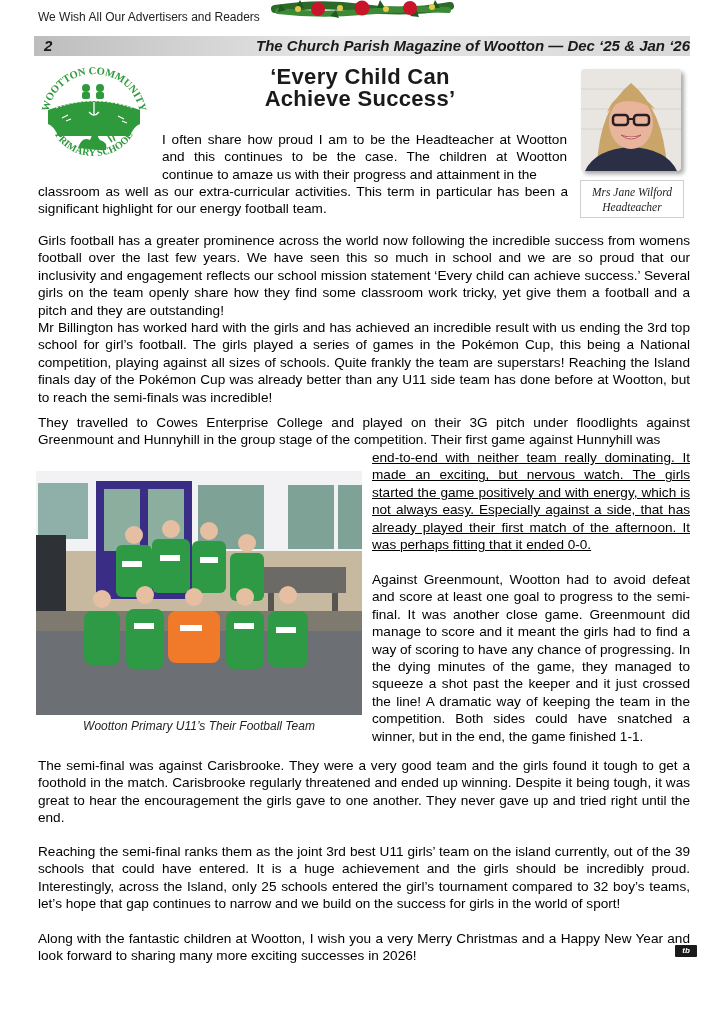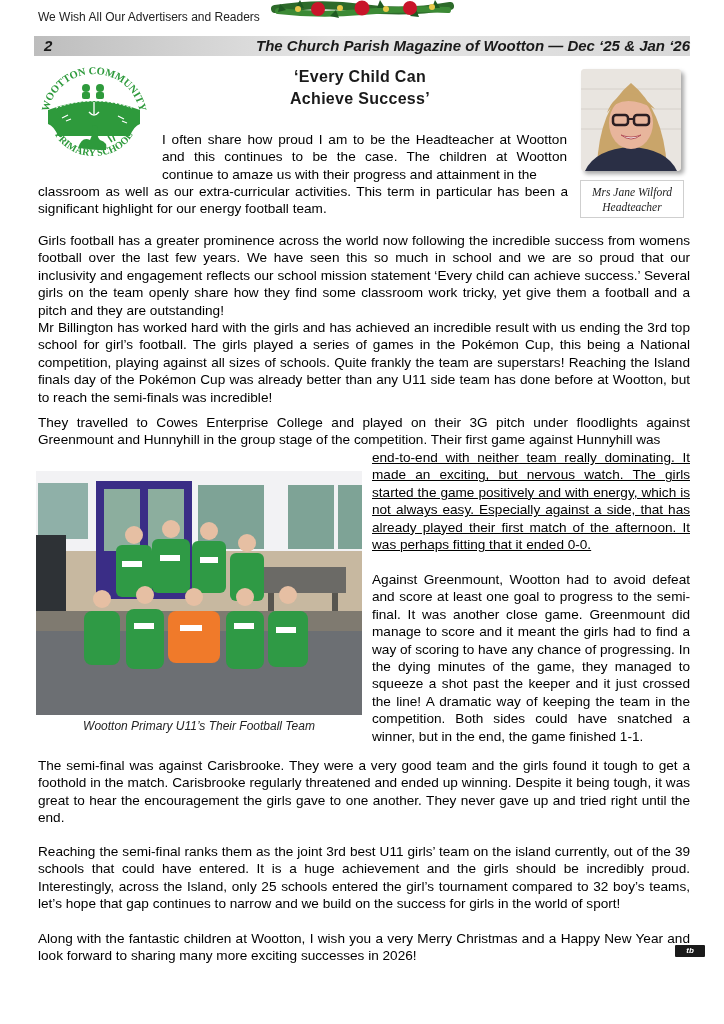--- a/index.html
+++ b/index.html
@@ -7,21 +7,21 @@
   .topline { position: absolute; top: 8px; left: 38px; right: 38px; height: 20px; font-size: 12px; color: #222; }
   .topline .left { position: absolute; left: 0; top: 2px; }
   .topline .right { position: absolute; right: 44px; top: 2px; margin-top: 32px; }
   .garland { position: absolute; left: 270px; top: -6px; width: 185px; height: 30px; }
   .band { position: absolute; top: 36px; left: 34px; width: 656px; height: 20px;
           background: linear-gradient(90deg, #bdbdbd 0%, #e6e6e6 45%, #d9d9d9 100%); }
   .band .pageno { position: absolute; left: 10px; top: 1px; font-weight: bold; font-style: italic; font-size: 15px; color: #1a1a1a; }
   .band .mag { position: absolute; right: 0; top: 1px; font-weight: bold; font-style: italic; font-size: 15px; color: #1a1a1a; }
 
   .logo { position: absolute; left: 38px; top: 66px; width: 112px; height: 100px; }
-  .title { position: absolute; left: 200px; top: 66px; width: 320px; text-align: center; font-weight: bold; font-size: 16px; line-height: 22px; color: #1a1a1a; letter-spacing: 0.3px; }
+  .title { position: absolute; left: 200px; top: 66px; width: 320px; text-align: center; font-weight: bold; font-size: 22px; line-height: 22px; color: #1a1a1a; letter-spacing: 0.3px; }
 
   .photo { position: absolute; left: 581px; top: 69px; width: 100px; height: 102px; border-radius: 4px; overflow: hidden;
            box-shadow: 3px 3px 4px rgba(0,0,0,0.35); background: #eeeae6; }
   .caption-box { position: absolute; left: 580px; top: 180px; width: 102px; height: 32px; border: 1px solid #cfcfcf; text-align: center;
                  font-family: "Liberation Serif", serif; font-style: italic; font-size: 11.5px; line-height: 15px; color: #222; padding-top: 4px; }
 
   p.body { margin: 0; font-size: 13.6px; line-height: 17.4px; text-align: justify; color: #000000; }
   .intro { position: absolute; left: 162px; top: 131px; width: 405px; }
   .intro2 { position: absolute; left: 38px; top: 183px; width: 530px; }
   .para1 { position: absolute; left: 38px; top: 232px; width: 652px; }
@@ -30,21 +30,21 @@
   .para3b { position: absolute; left: 372px; top: 449px; width: 318px; text-decoration: underline; }
   .para4 { position: absolute; left: 372px; top: 571px; width: 318px; }
   .para5 { position: absolute; left: 38px; top: 757px; width: 652px; }
   .para6 { position: absolute; left: 38px; top: 843px; width: 652px; }
   .para7 { position: absolute; left: 38px; top: 930px; width: 652px; }
   p.last { text-align-last: left; }
 
   .team-photo { position: absolute; left: 36px; top: 471px; width: 326px; height: 244px; overflow: hidden; background: #6f7175; }
   .team-caption { position: absolute; left: 36px; top: 719px; width: 326px; text-align: center; font-style: italic; font-size: 12px; color: #222; }
 
-  .end-mark { position: absolute; left: 675px; top: 945px; width: 30px; height: 12px; background: #1a1a1a; color: #fff; font-size: 8px;
+  .end-mark { position: absolute; left: 675px; top: 945px; width: 22px; height: 12px; background: #1a1a1a; color: #fff; font-size: 8px;
               font-weight: bold; font-style: italic; line-height: 12px; text-align: center; border-radius: 1px; }
 </style>
 </head>
 <body>
 
 <div class="topline">
   <span class="left">We Wish All Our Advertisers and Readers</span>
   <span class="right">a Joyous Festive Season</span>
 </div>
 <svg class="garland" viewBox="0 0 185 30">

